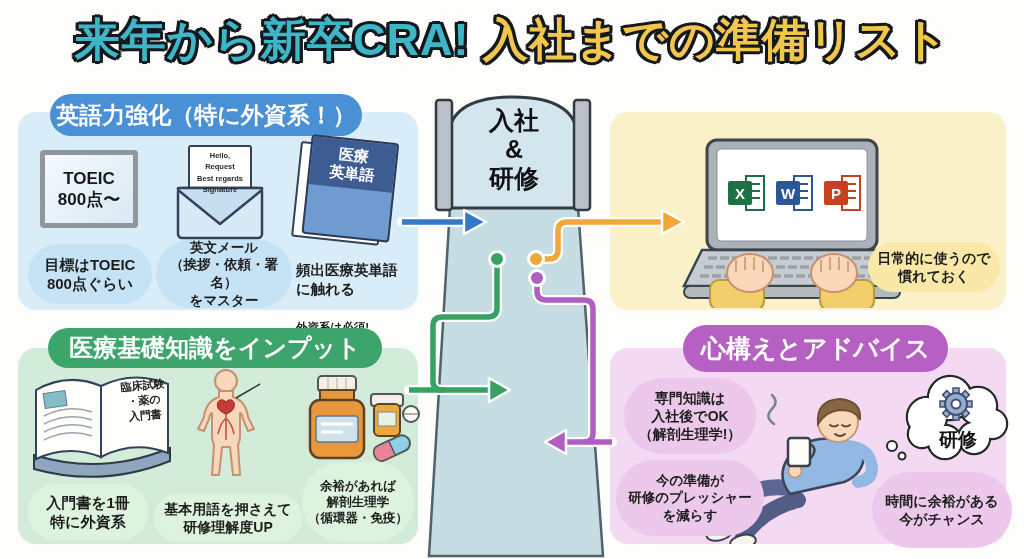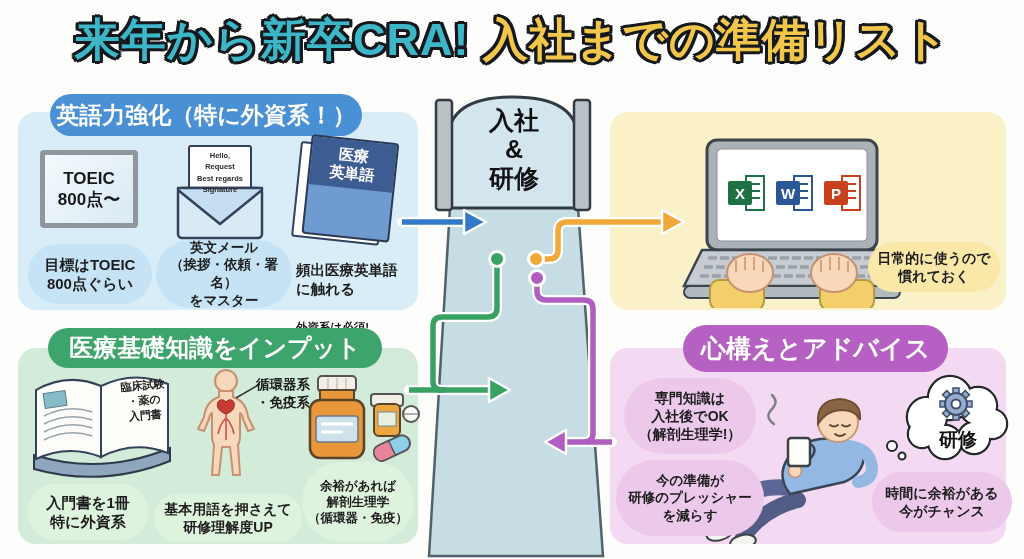--- a/index.html
+++ b/index.html
@@ -187,22 +187,20 @@
 ・薬の
 入門書</div>
 
     <svg class="icon-svg" style="left:172px;top:18px" width="78" height="118" viewBox="0 0 78 118">
       <circle cx="36" cy="15" r="11" fill="#f8d8ba" stroke="#c89070" stroke-width="2"></circle>
       <path d="M29,25 L29,31 Q16,35 14,51 L8,63 L14,65 L19,53 Q20,47 22,47 L22,71 Q22,75 24,79 L22,109 L29,109 L32,81 L40,81 L43,109 L50,109 L48,79 Q50,75 50,71 L50,47 Q52,47 53,53 L58,65 L64,63 L58,51 Q56,35 43,31 L43,25 Z" fill="#f8d8ba" stroke="#c89070" stroke-width="2" stroke-linejoin="round"></path>
       <path d="M36,48 L36,74 M36,52 Q30,58 28,68 M36,52 Q42,58 44,68" stroke="#cc5147" stroke-width="1.6" fill="none"></path>
       <path d="M36,36 C32,31 25,35 28,42 C30,46 36,48 36,48 C36,48 43,46 44,41 C46,35 40,31 36,36 Z" fill="#c73b35" stroke="#8e2a26" stroke-width="1"></path>
       <path d="M46,32 L70,18" stroke="#333" stroke-width="1.5"></path>
     </svg>
-    <div class="bodylabel">循環器系
-・免疫系</div>
 
     <svg class="icon-svg" style="left:286px;top:24px" width="118" height="94" viewBox="0 0 118 94">
       <rect x="14" y="4" width="38" height="16" rx="4" fill="#f3efe6" stroke="#555" stroke-width="2"></rect>
       <path d="M24,6 v12 M33,6 v12 M42,6 v12" stroke="#c9c2b2" stroke-width="1.5"></path>
       <rect x="16" y="18" width="34" height="12" fill="#e9973a" stroke="#59432a" stroke-width="2"></rect>
       <rect x="6" y="28" width="54" height="58" rx="10" fill="#e9973a" stroke="#59432a" stroke-width="2.5"></rect>
       <rect x="12" y="44" width="42" height="26" rx="3" fill="#cfe2ec" stroke="#667a88" stroke-width="1.5"></rect>
       <path d="M17,52 h32 M17,60 h22" stroke="#ffffff" stroke-width="3"></path>
       <rect x="67" y="22" width="32" height="12" rx="3" fill="#f3efe6" stroke="#555" stroke-width="2"></rect>
       <rect x="70" y="32" width="26" height="32" rx="5" fill="#eca83f" stroke="#59432a" stroke-width="2"></rect>
@@ -283,21 +281,21 @@
       </g>
       <text x="76" y="84" text-anchor="middle" font-size="19" font-weight="bold" fill="#111">研修</text>
     </svg>
 
     <div class="bubble bub-purple" style="left:14px;top:30px;width:132px;height:76px;font-size:14px">専門知識は
 入社後でOK
 （解剖生理学!）</div>
     <div class="bubble bub-purple" style="left:6px;top:112px;width:148px;height:76px;font-size:13.5px">今の準備が
 研修のプレッシャー
 を減らす</div>
-    <div class="bubble bub-purple" style="left:262px;top:124px;width:140px;height:60px;font-size:14px">時間に余裕がある
+    <div class="bubble bub-purple" style="left:262px;top:124px;width:140px;height:76px;font-size:14px">時間に余裕がある
 今がチャンス</div>
   </div>
 
   <svg class="overlay" width="1024" height="559" viewBox="0 0 1024 559">
     <polygon points="450,207 578,207 603,556 429,556" fill="var(--road)" stroke="#51626c" stroke-width="2.5"></polygon>
     <path d="M448,208 L448,140 Q448,97 513,97 Q578,97 578,140 L578,208 Z" fill="var(--gate)" stroke="#333b42" stroke-width="3"></path>
     <rect x="436" y="100" width="16" height="110" rx="3" fill="#b9c0c6" stroke="#333b42" stroke-width="2.5"></rect>
     <rect x="574" y="100" width="16" height="110" rx="3" fill="#b9c0c6" stroke="#333b42" stroke-width="2.5"></rect>
 
     <g>

